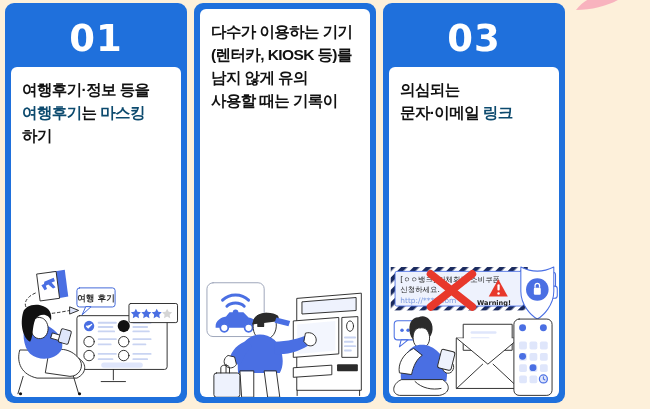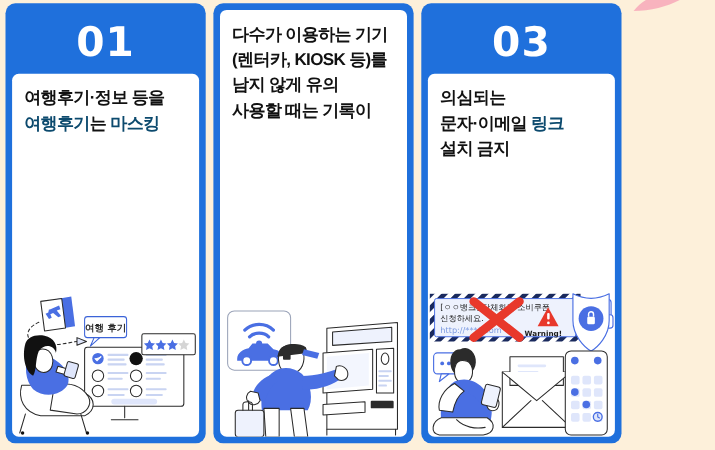--- a/index.html
+++ b/index.html
@@ -88,20 +88,21 @@
   </svg>
 
   <div class="cards">
 
     <div class="card">
       <div class="card-number">01</div>
       <div class="card-body">
         <div class="card-text">
           <div><span>여행후기·정보 등을</span></div>
           <div><span class="hl">여행후기</span><span>는 </span><span class="hl">마스킹</span></div>
+          <div><span>하기</span></div>
         </div>
         <div class="illus">
           <svg viewBox="0 0 196 150" preserveAspectRatio="xMidYMax meet">
             <defs>
               <style>
                 .ln{fill:none;stroke:#2b2b2b;stroke-width:1.1;stroke-linecap:round;stroke-linejoin:round}
                 .lnb{fill:none;stroke:#3b63d8;stroke-width:1.1;stroke-linecap:round;stroke-linejoin:round}
                 .fb{fill:#4a6fe3}
                 .fl{fill:#dfe6fb}
                 .fw{fill:#ffffff}
@@ -252,21 +253,20 @@
         </div>
       </div>
     </div>
 
     <div class="card">
       <div class="card-number">03</div>
       <div class="card-body">
         <div class="card-text">
           <div><span>의심되는</span></div>
           <div><span>문자·이메일 </span><span class="hl">링크</span></div>
-          <div><span>설치 금지</span></div>
         </div>
         <div class="illus">
           <svg viewBox="0 0 196 150" preserveAspectRatio="xMidYMax meet">
             <defs>
               <pattern id="hazard" width="10" height="10" patternUnits="userSpaceOnUse" patternTransform="rotate(45)">
                 <rect width="10" height="10" fill="#ffffff"></rect>
                 <rect width="5" height="10" fill="#1a2a5e"></rect>
               </pattern>
               <style>
                 .l3{fill:none;stroke:#2b2b2b;stroke-width:1.1;stroke-linecap:round;stroke-linejoin:round}

